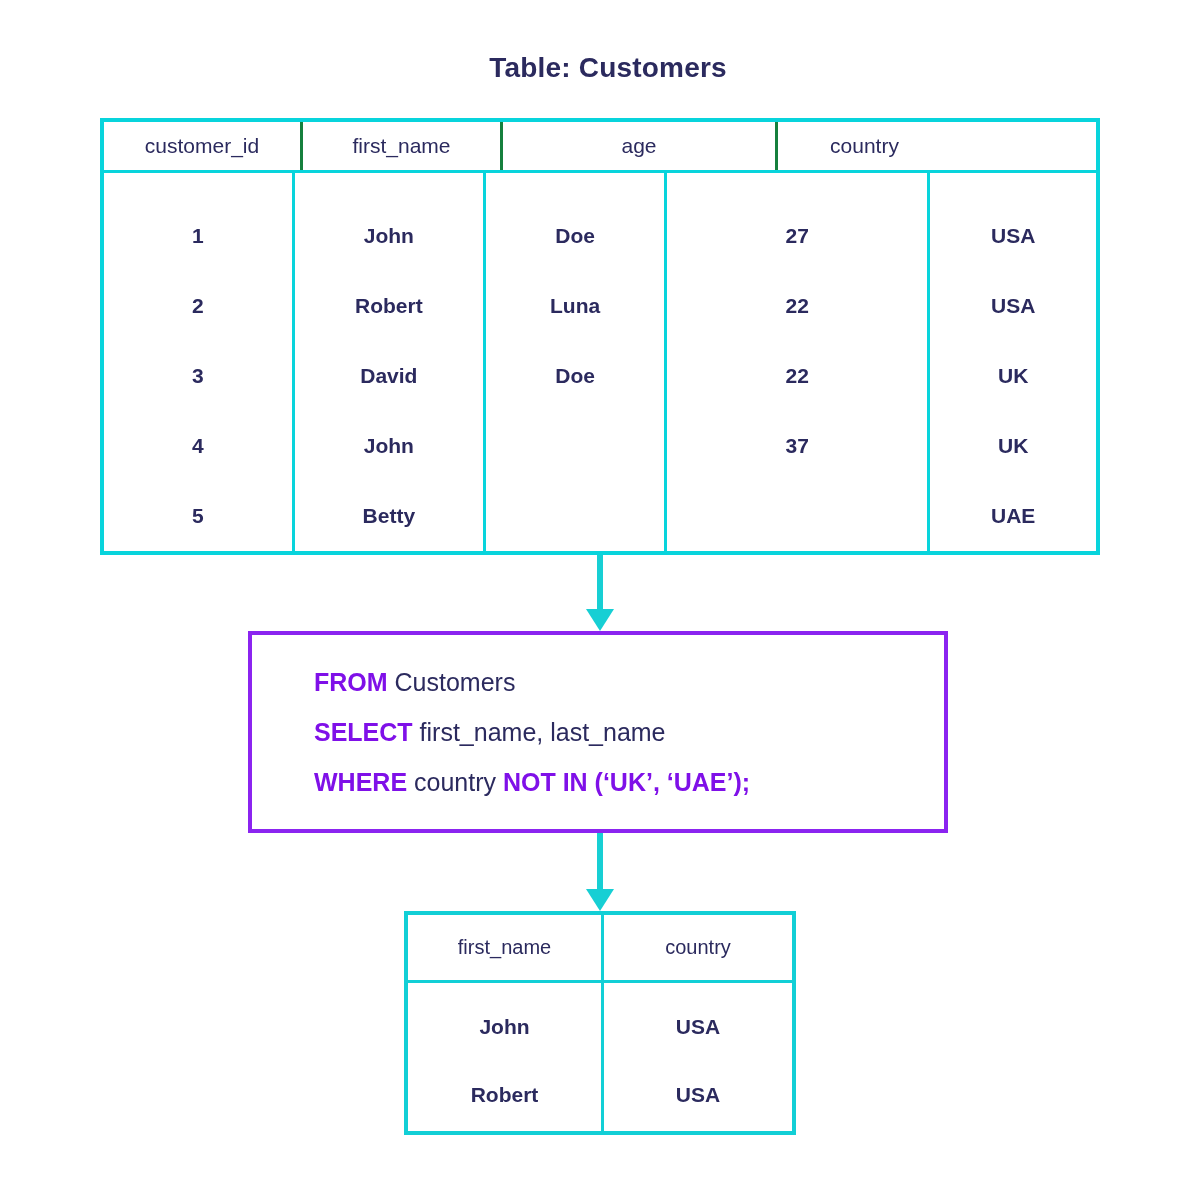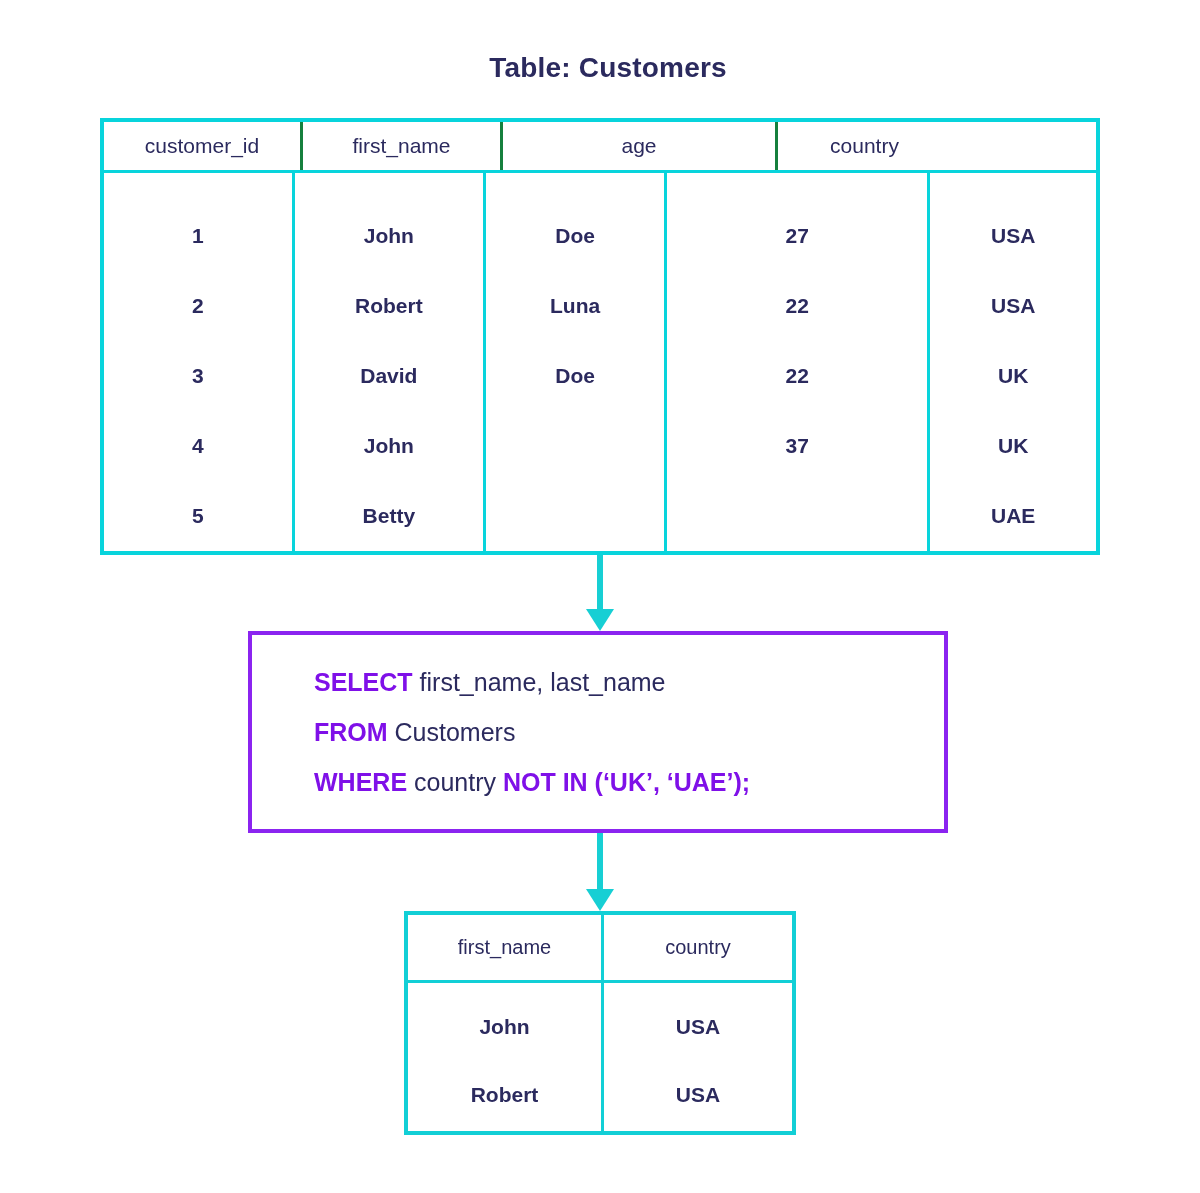--- a/index.html
+++ b/index.html
@@ -259,24 +259,24 @@
     </div>
   </div>
 
   <div class="arrow" id="arrow-1">
     <div class="shaft"></div>
     <div class="head"></div>
   </div>
 
   <div class="query-box">
     <div class="q-line">
+      <span class="kw">FROM</span><span class="plain"> Customers</span>
+    </div>
+    <div class="q-line">
       <span class="kw">SELECT</span><span class="plain"> first_name, last_name</span>
-    </div>
-    <div class="q-line">
-      <span class="kw">FROM</span><span class="plain"> Customers</span>
     </div>
     <div class="q-line">
       <span class="kw">WHERE</span><span class="plain"> country </span><span class="kw">NOT IN (‘UK’, ‘UAE’);</span>
     </div>
   </div>
 
   <div class="arrow" id="arrow-2">
     <div class="shaft"></div>
     <div class="head"></div>
   </div>

